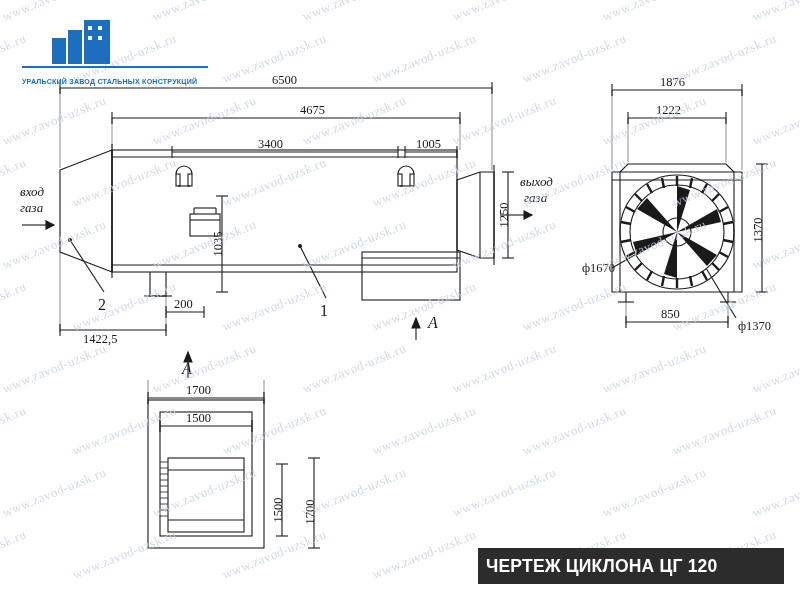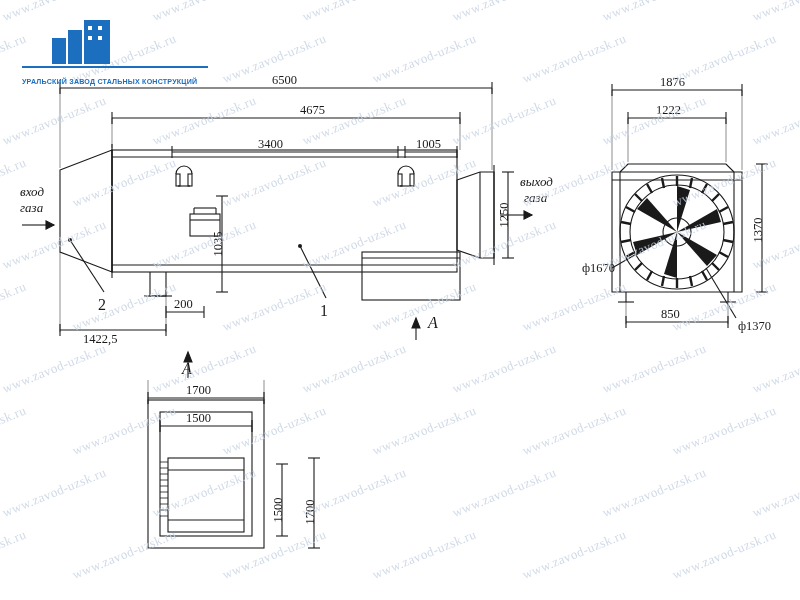--- a/index.html
+++ b/index.html
@@ -387,14 +387,18 @@
       <div class="logo-b3"></div>
       <div class="logo-w" style="left:36px;top:8px;"></div>
       <div class="logo-w" style="left:46px;top:8px;"></div>
       <div class="logo-w" style="left:36px;top:18px;"></div>
       <div class="logo-w" style="left:46px;top:18px;"></div>
     </div>
     <div class="logo-rule"></div>
     <div class="logo-sub">УРАЛЬСКИЙ ЗАВОД СТАЛЬНЫХ КОНСТРУКЦИЙ</div>
   </div>
 
+  <div class="caption">
+    <div class="caption-sq"></div>
+    <div class="caption-txt">ЧЕРТЕЖ ЦИКЛОНА ЦГ 120</div>
+  </div>
 
 </div>
 
 </body></html>

